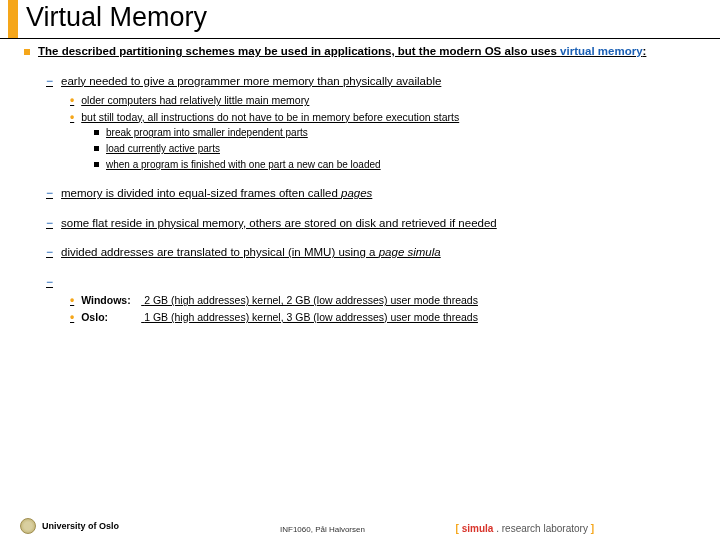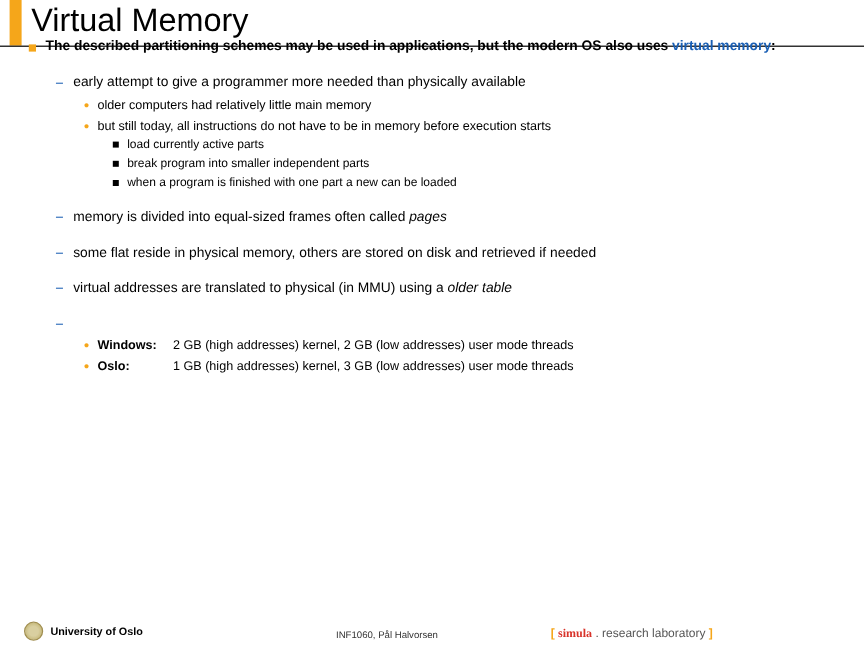--- a/index.html
+++ b/index.html
@@ -31,23 +31,24 @@
     position: absolute;
     left: 0;
     top: 38px;
     width: 720px;
     height: 1px;
     background: #000;
   }
   .content {
     position: absolute;
     left: 24px;
-    top: 32px;
+    top: 44px;
     width: 684px;
     font-size: 11.5px;
+    text-decoration: underline;
   }
   .b1 { display: flex; margin-bottom: 6px; }
   .b1-mark { width: 6px; height: 6px; background: #f5a61a; margin-top: 5px; margin-right: 8px; flex-shrink: 0; }
   .b1-text { line-height: 1.35; }
   .bold { font-weight: bold; }
   .vm { color: #1a5fb4; font-weight: bold; }
   .lvl2-wrap { margin-left: 22px; margin-top: 14px; }
   .b2 { display: flex; margin-bottom: 4px; margin-top: 14px; }
   .b2-mark { color: #1a5fb4; margin-right: 8px; font-size: 12px; line-height: 1.2; }
   .b2-text { line-height: 1.35; }
@@ -91,21 +92,21 @@
     font-size: 8px;
     color: #333;
   }
   .footer-right {
     position: absolute;
     right: 10px;
     bottom: 6px;
     font-size: 10px;
   }
   .br-l { color: #f5a61a; font-weight: bold; }
-  .br-s { color: #d8332a; font-weight: bold; font-family: Liberation Serif, serif; }
+  .br-s { color: #d8332a; font-weight: bold; }
   .br-r { color: #555; }
 </style>
 </head>
 <body>
 
 <div class="accent-bar"></div>
 <div class="title">Virtual Memory</div>
 <div class="rule"></div>
 
 <div class="content">
@@ -114,39 +115,39 @@
     <div class="b1-mark"></div>
     <div class="b1-text bold">
       <span>The described partitioning schemes may be used in applications, but the modern OS also uses </span><span class="vm">virtual memory</span><span>:</span>
     </div>
   </div>
 
   <div class="lvl2-wrap">
 
     <div class="b2">
       <div class="b2-mark">−</div>
-      <div class="b2-text">early attempt to give a programmer more needed than physically available</div>
+      <div class="b2-text">early needed to give a programmer more memory than physically available</div>
     </div>
     <div class="lvl3-wrap">
       <div class="b3">
         <div class="b3-mark">•</div>
         <div class="b3-text">older computers had relatively little main memory</div>
       </div>
       <div class="b3">
         <div class="b3-mark">•</div>
         <div class="b3-text">but still today, all instructions do not have to be in memory before execution starts</div>
       </div>
       <div class="lvl4-wrap">
         <div class="b4">
           <div class="b4-mark"></div>
-          <div class="b4-text">load currently active parts</div>
+          <div class="b4-text">break program into smaller independent parts</div>
         </div>
         <div class="b4">
           <div class="b4-mark"></div>
-          <div class="b4-text">break program into smaller independent parts</div>
+          <div class="b4-text">load currently active parts</div>
         </div>
         <div class="b4">
           <div class="b4-mark"></div>
           <div class="b4-text">when a program is finished with one part a new can be loaded</div>
         </div>
       </div>
     </div>
 
     <div class="b2">
       <div class="b2-mark">−</div>
@@ -156,21 +157,21 @@
     </div>
 
     <div class="b2">
       <div class="b2-mark">−</div>
       <div class="b2-text">some flat reside in physical memory, others are stored on disk and retrieved if needed</div>
     </div>
 
     <div class="b2">
       <div class="b2-mark">−</div>
       <div class="b2-text">
-        <span>virtual addresses are translated to physical (in MMU) using a </span><span class="italic">older table</span>
+        <span>divided addresses are translated to physical (in MMU) using a </span><span class="italic">page simula</span>
       </div>
     </div>
 
     <div class="b2">
       <div class="b2-mark">−</div>
     </div>
     <div class="lvl3-wrap">
       <div class="b3">
         <div class="b3-mark">•</div>
         <div class="b3-text">

